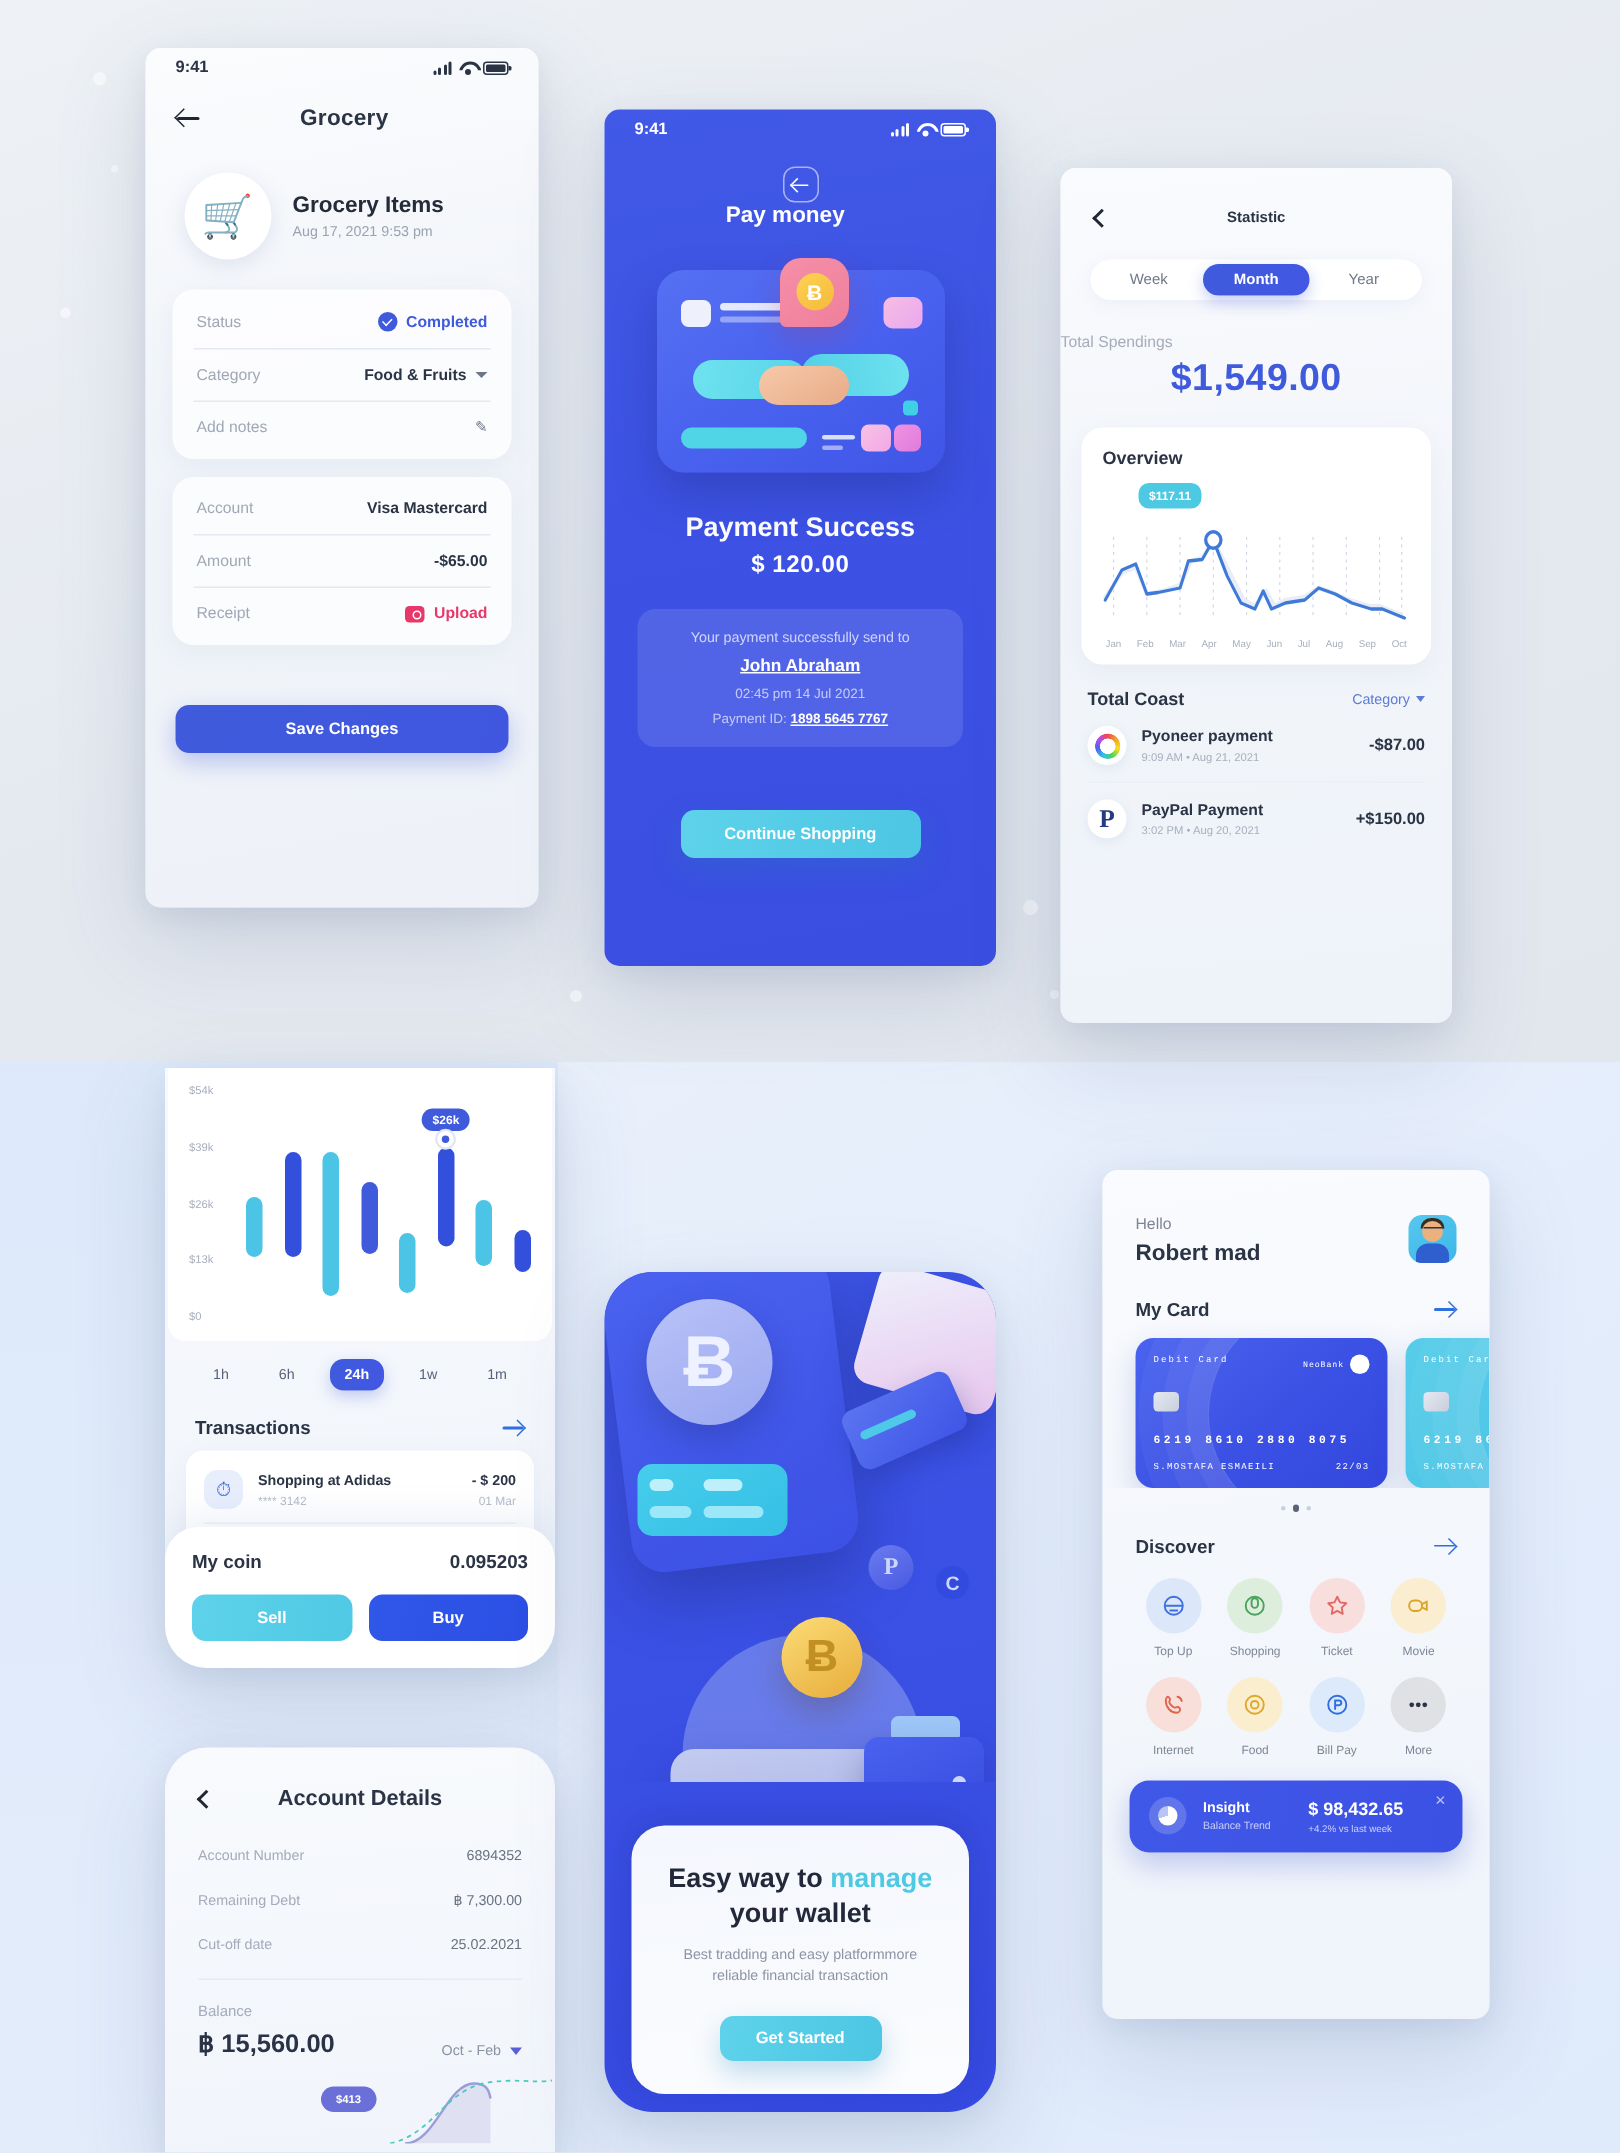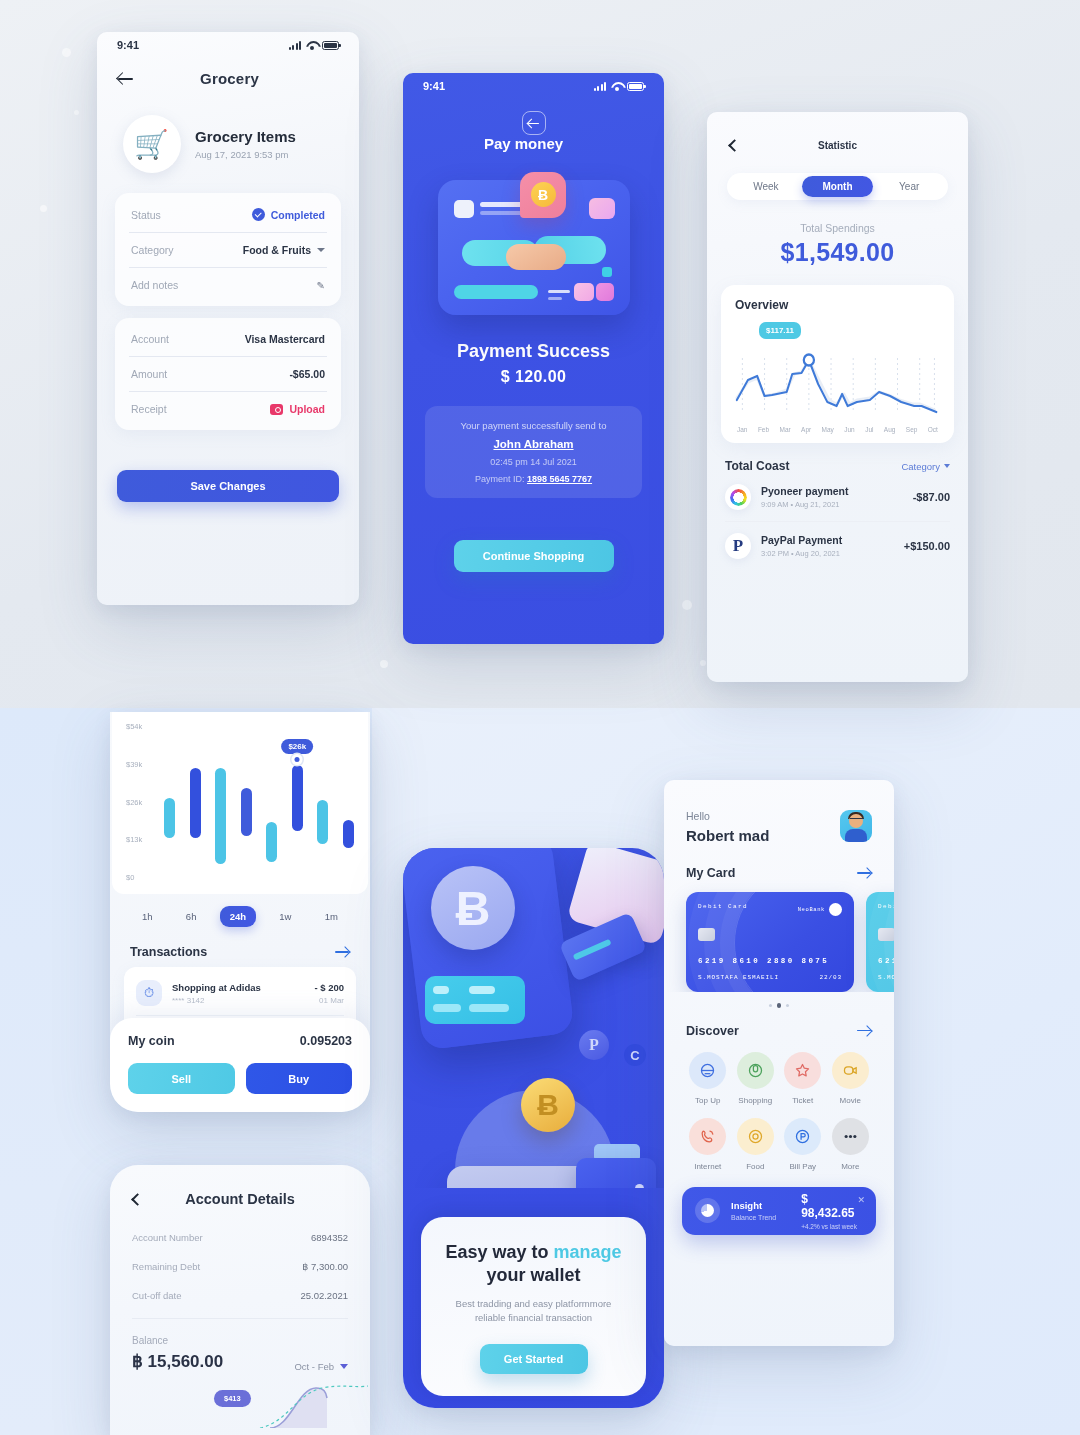--- a/index.html
+++ b/index.html
@@ -156,21 +156,21 @@
   #p3 .navbar { display:flex; align-items:center; padding:28px 20px 8px; }
   .chev-left { width:9px;height:9px;border-left:2px solid #1f2733;border-bottom:2px solid #1f2733;
     transform:rotate(45deg); margin-left:3px; flex:0 0 auto;}
   #p3 .nav-title { flex:1; text-align:center; font-size:10px; font-weight:bold; margin-left:-12px;}
   .segmented { margin:14px 20px 0; height:27px; background:#fff; border-radius:14px;
     display:flex; align-items:center; padding:3px; box-shadow:0 3px 12px rgba(140,160,200,.10);}
   .seg { flex:1; text-align:center; font-size:10px; color:#6f7889; line-height:21px;
     border-radius:11px; font-weight:500;}
   .seg.active { background:linear-gradient(100deg,#3f5bdb,#4257e3); color:#fff; font-weight:bold;
     box-shadow:0 4px 10px rgba(63,91,219,.30);}
-  .tot-label { text-align:center; font-size:10.5px; color:#a5adbb; margin-top:22px; }
+  .tot-label { font-size:10.5px; color:#a5adbb; margin-top:22px; }
   .tot-value { text-align:center; font-size:25px; font-weight:bold; color:#3f5bdb; margin-top:4px;
     letter-spacing:.3px;}
   .ov-card { margin:18px 14px 0; background:#fff; border-radius:14px; padding:13px 14px 10px;
     box-shadow:0 5px 18px rgba(140,160,200,.10); }
   .ov-title { font-size:12px; font-weight:bold; }
   .ov-chart { position:relative; height:108px; margin-top:4px; }
   .tip { position:absolute; left:24px; top:6px; background:#4ec9e4; color:#fff;
     border-radius:7px; font-size:8px; font-weight:bold; padding:4px 7px; }
   .xaxis { display:flex; justify-content:space-between; padding:0 2px; margin-top:2px; }
   .xaxis span { font-size:6.5px; color:#a8b0be; }
@@ -326,21 +326,21 @@
     box-shadow:0 -4px 20px rgba(15,30,90,.15);}
   .w-h1 { font-size:18px; font-weight:bold; line-height:1.28; }
   .w-h1 .accent { color:#4ec9e4; }
   .w-sub { font-size:9.5px; color:#8d95a5; line-height:1.55; margin-top:10px; }
   .w-get { margin:18px auto 0; width:108px; height:30px; border-radius:9px;
     background:linear-gradient(100deg,#5ed2ea,#4cc6e4); color:#fff; font-size:11px;
     font-weight:bold; display:flex; align-items:center; justify-content:center;
     box-shadow:0 8px 18px rgba(60,150,200,.30);}
 
   
-  #p7 { left:664px; top:780px; width:230px; height:566px;
+  #p7 { left:735px; top:780px; width:258px; height:566px;
     background:linear-gradient(172deg,#fafbfe 0%,#f4f7fc 45%,#eff4fb 100%); color:#2b3445; }
   .hm-head { display:flex; align-items:flex-start; justify-content:space-between;
     padding:30px 22px 0; }
   .hm-hello { font-size:10.5px; color:#7c8596; }
   .hm-name { font-size:15px; font-weight:bold; margin-top:5px; }
   .hm-avatar { width:32px; height:32px; border-radius:9px;
     background:linear-gradient(150deg,#56c8ef,#3fb6e8); display:flex; align-items:flex-end;
     justify-content:center; overflow:hidden; position:relative; flex:0 0 auto;}
   .av-head { position:absolute; left:9px; top:4px; width:14px; height:14px; border-radius:50%;
     background:#eab07e; }

